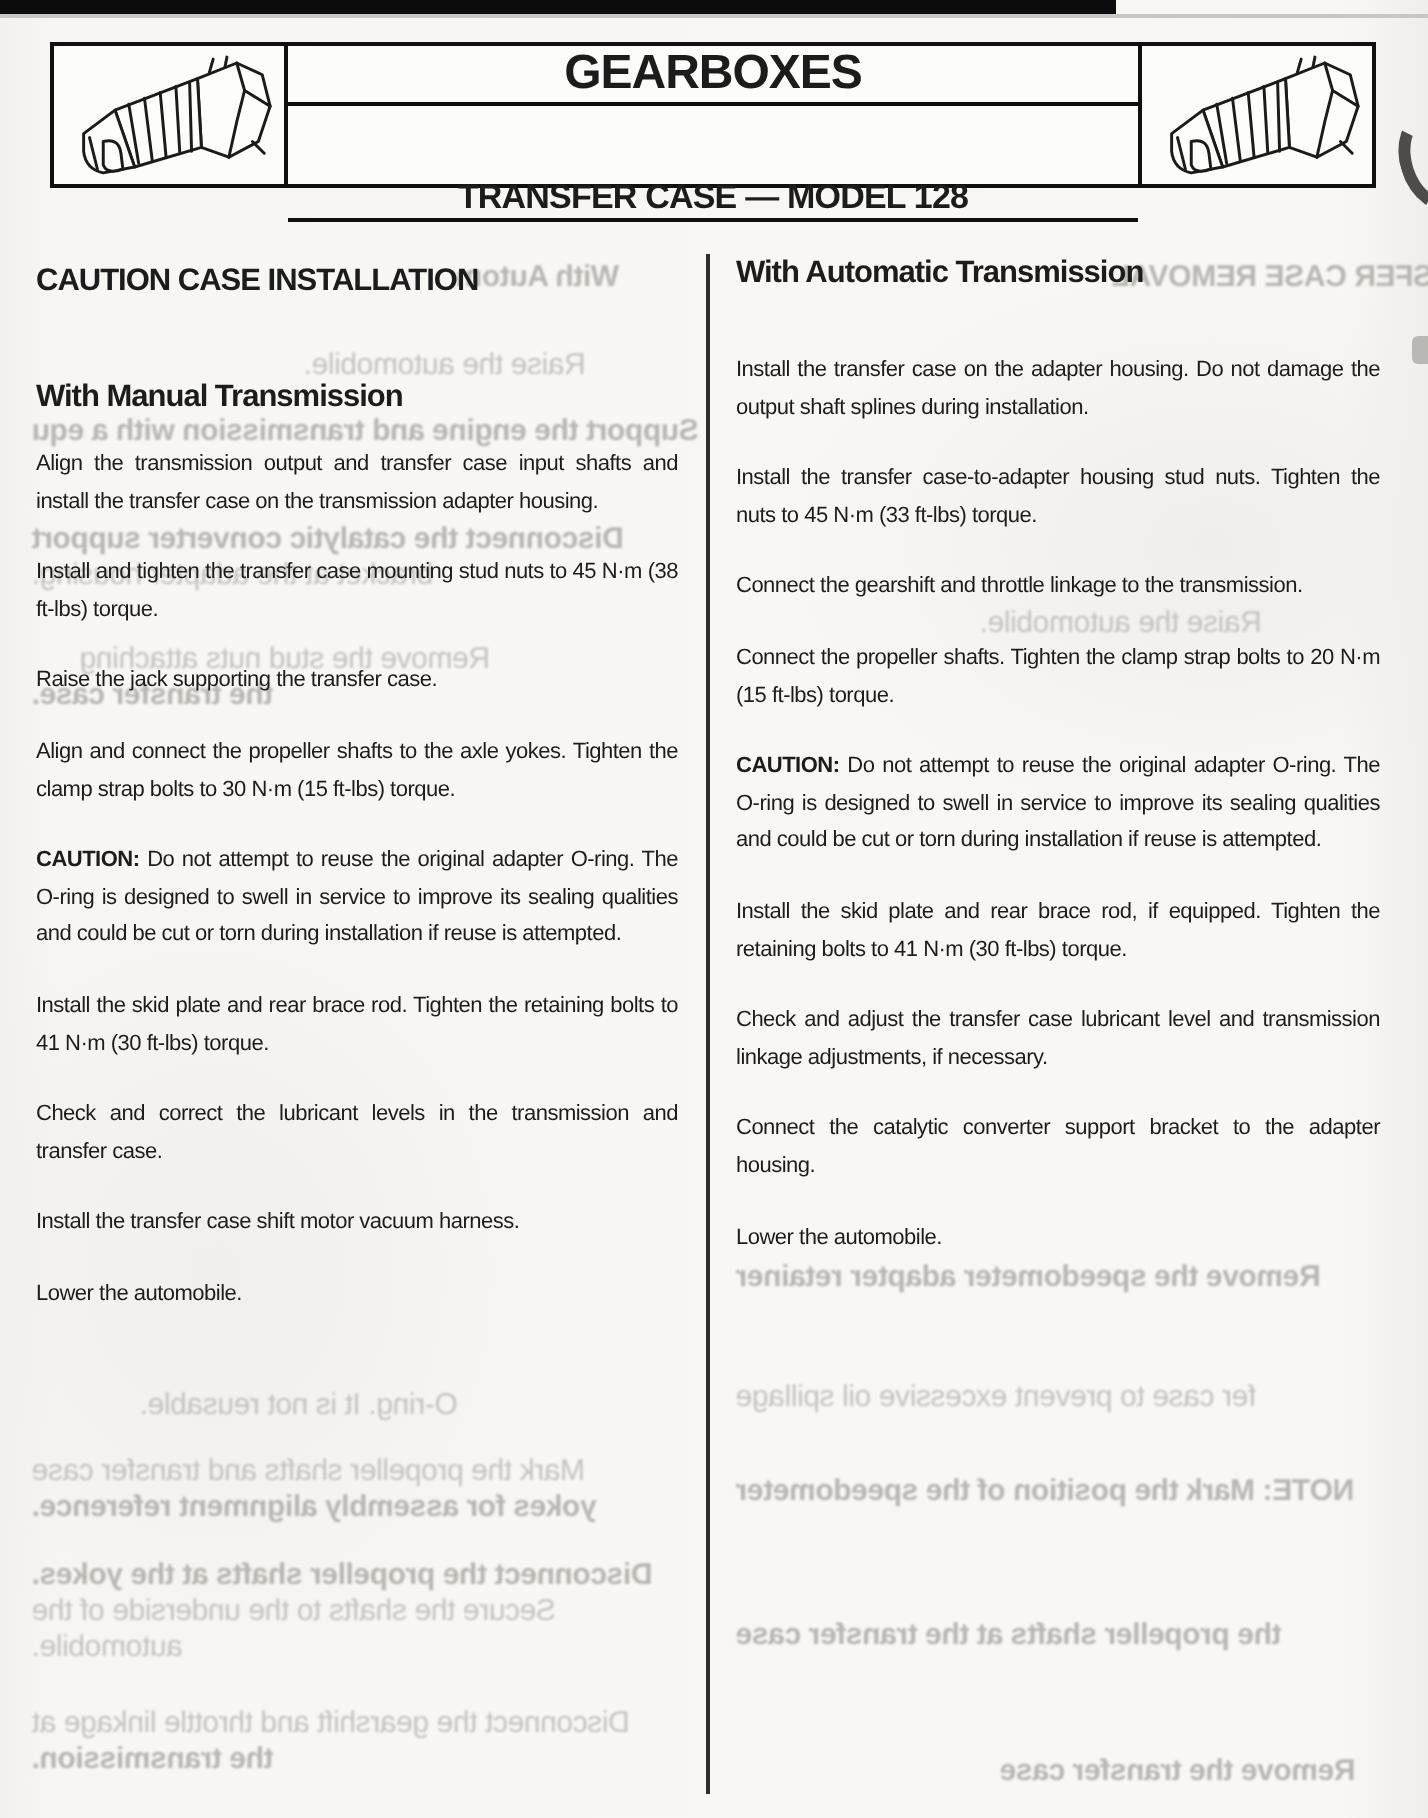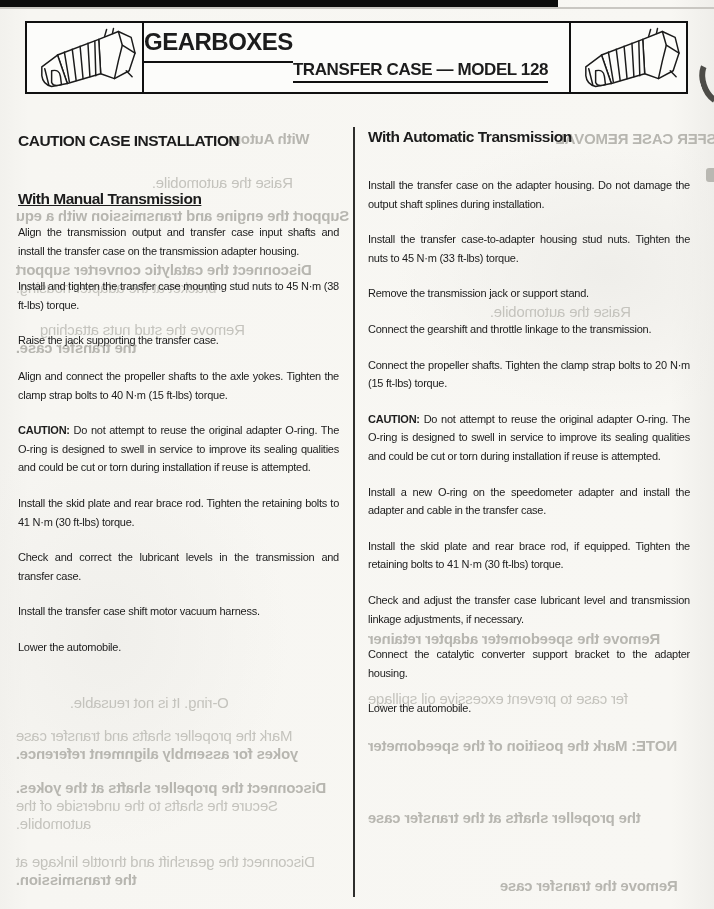--- a/index.html
+++ b/index.html
@@ -27,36 +27,36 @@
 
   
   .header {
     position:absolute; left:25px; top:21px; width:663px; height:73px;
     border:2.5px solid #101010; background:#fcfcfa;
     display:flex; box-sizing:border-box; z-index:2;
   }
   .header-cell-art { width:117px; flex:none; display:flex; align-items:center; justify-content:center; box-sizing:border-box; }
   .header-cell-art.left  { border-right:2px solid #101010; }
   .header-cell-art.right { border-left:2px solid #101010; }
-  .header-center { flex:1; display:flex; flex-direction:row; }
+  .header-center { flex:1; display:flex; flex-direction:column; }
   .header-title-row { height:38px; border-bottom:2px solid #101010; display:flex; align-items:center; justify-content:center; }
   .header-title { font-size:24px; font-weight:bold; letter-spacing:-0.5px; }
   .header-subtitle-row { height:22px; border-bottom:2px solid #101010; display:flex; align-items:center; justify-content:center;margin-top:36px; }
   .header-subtitle { font-size:17px; font-weight:bold; letter-spacing:-0.4px; }
 
   
   .divider { position:absolute; left:353px; top:127px; width:2px; height:770px; background:#2e2e2c; z-index:1; }
   .col { position:absolute; z-index:2; }
   .col-left  { left:18px;  top:132px; width:321px; }
   .col-right { left:368px; top:128px; width:322px; }
   .col h2, .col h3 {
     font-size:15.5px; font-weight:bold; letter-spacing:-0.5px; margin:0;
   }
   .col-left  h2 { margin-bottom:40px; }
-  .col-left  h3 { margin-bottom:15px;text-decoration:underline; }
+  .col-left  h3 { margin-bottom:15px; }
   .col-right h3 { margin-bottom:30px; }
   .col p {
     margin:0 0 17px 0;
     font-size:11px; line-height:18.6px;
     letter-spacing:-0.25px;
     text-align:justify;
   }
   .col p .lead { font-weight:bold; }
 
   
@@ -155,34 +155,32 @@
 <span class="ghost b" style="left:500px; top:877px;">Remove the transfer case</span>
 
 <div class="divider"></div>
 
 <div class="col col-left">
   <h2>CAUTION CASE INSTALLATION</h2>
   <h3>With Manual Transmission</h3>
   <p><strong class="lead"></strong> <span>Align the transmission output and transfer case input shafts and install the transfer case on the transmission adapter housing.</span></p>
   <p><strong class="lead"></strong> <span>Install and tighten the transfer case mounting stud nuts to 45 N·m (38 ft-lbs) torque.</span></p>
   <p><strong class="lead"></strong> <span>Raise the jack supporting the transfer case.</span></p>
-  <p><strong class="lead"></strong> <span>Align and connect the propeller shafts to the axle yokes. Tighten the clamp strap bolts to 40 N·m (15 ft-lbs) torque.</span></p>
+  <p><strong class="lead"></strong> <span>Align and connect the propeller shafts to the axle yokes. Tighten the clamp strap bolts to 30 N·m (15 ft-lbs) torque.</span></p>
   <p><strong class="lead">CAUTION:</strong> <span>Do not attempt to reuse the original adapter O-ring. The O-ring is designed to swell in service to improve its sealing qualities and could be cut or torn during installation if reuse is attempted.</span></p>
   <p><strong class="lead"></strong> <span>Install the skid plate and rear brace rod. Tighten the retaining bolts to 41 N·m (30 ft-lbs) torque.</span></p>
   <p><strong class="lead"></strong> <span>Check and correct the lubricant levels in the transmission and transfer case.</span></p>
   <p><strong class="lead"></strong> <span>Install the transfer case shift motor vacuum harness.</span></p>
   <p><strong class="lead"></strong> <span>Lower the automobile.</span></p>
 </div>
 
 <div class="col col-right">
   <h3>With Automatic Transmission</h3>
   <p><strong class="lead"></strong> <span>Install the transfer case on the adapter housing. Do not damage the output shaft splines during installation.</span></p>
   <p><strong class="lead"></strong> <span>Install the transfer case-to-adapter housing stud nuts. Tighten the nuts to 45 N·m (33 ft-lbs) torque.</span></p>
-  <p><strong class="lead"></strong> <span>Remove the transmission jack or support stand.</span></p>
   <p><strong class="lead"></strong> <span>Connect the gearshift and throttle linkage to the transmission.</span></p>
   <p><strong class="lead"></strong> <span>Connect the propeller shafts. Tighten the clamp strap bolts to 20 N·m (15 ft-lbs) torque.</span></p>
   <p><strong class="lead">CAUTION:</strong> <span>Do not attempt to reuse the original adapter O-ring. The O-ring is designed to swell in service to improve its sealing qualities and could be cut or torn during installation if reuse is attempted.</span></p>
-  <p><strong class="lead"></strong> <span>Install a new O-ring on the speedometer adapter and install the adapter and cable in the transfer case.</span></p>
   <p><strong class="lead"></strong> <span>Install the skid plate and rear brace rod, if equipped. Tighten the retaining bolts to 41 N·m (30 ft-lbs) torque.</span></p>
   <p><strong class="lead"></strong> <span>Check and adjust the transfer case lubricant level and transmission linkage adjustments, if necessary.</span></p>
   <p><strong class="lead"></strong> <span>Connect the catalytic converter support bracket to the adapter housing.</span></p>
   <p><strong class="lead"></strong> <span>Lower the automobile.</span></p>
 </div>
 
 </body></html>

